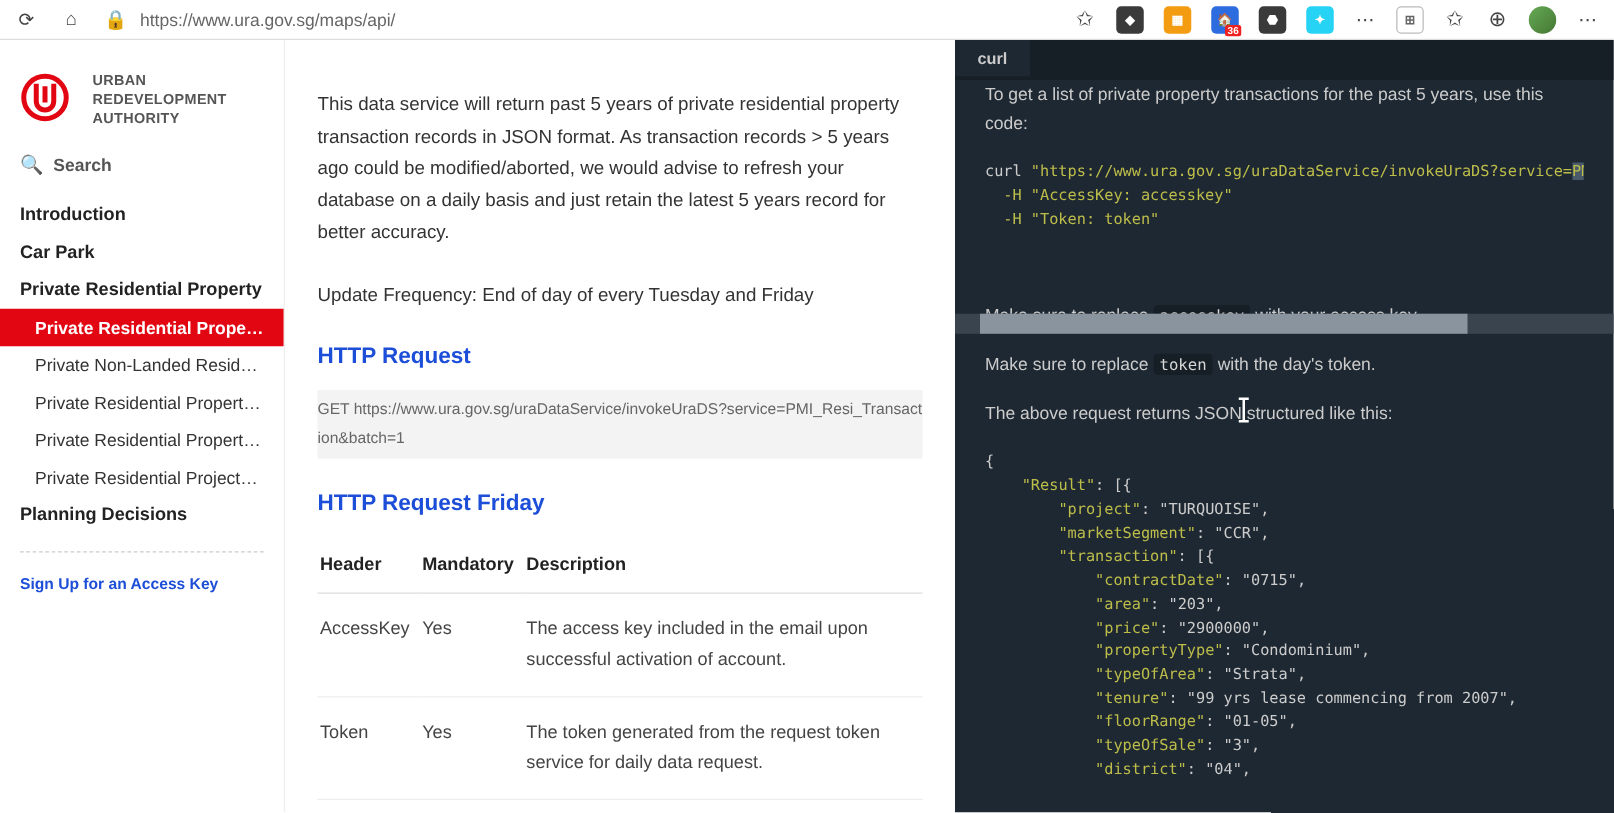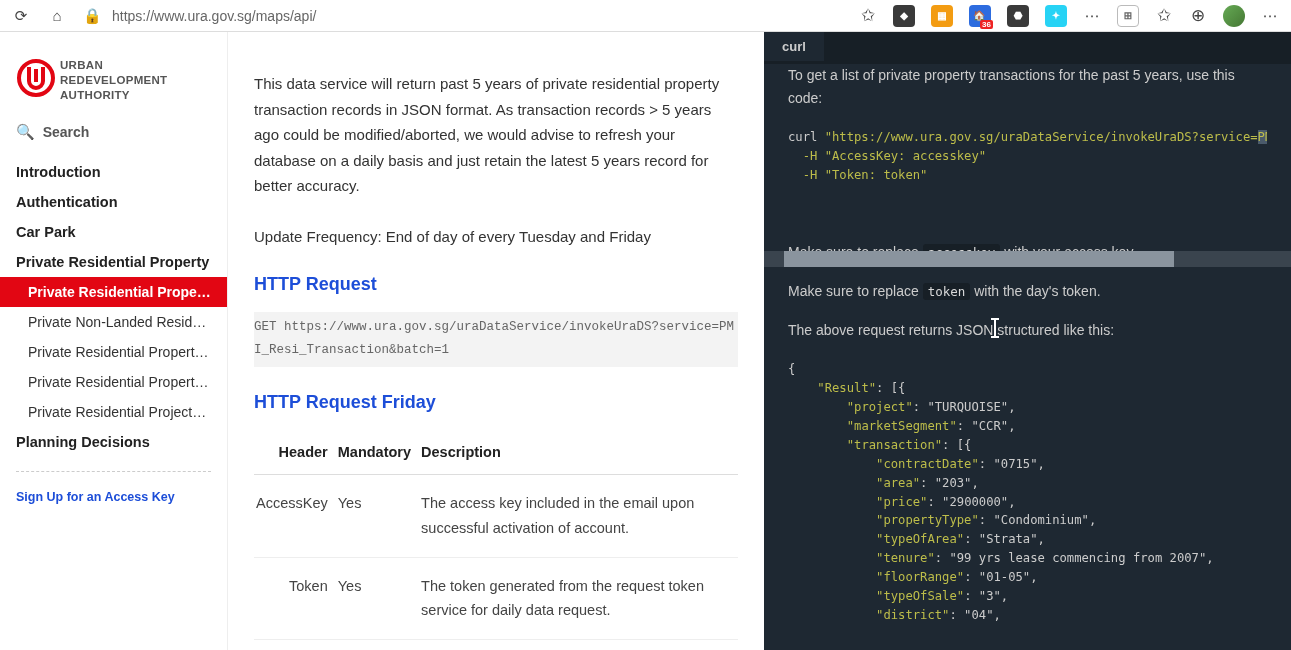--- a/index.html
+++ b/index.html
@@ -12,42 +12,42 @@
   .url-text { color:#666; font-size:14px; white-space:nowrap; }
   .ext-icons { margin-left:auto; display:flex; gap:16px; align-items:center; }
   .ext-icon { width:22px; height:22px; border-radius:4px; display:flex; align-items:center; justify-content:center; font-size:10px; color:#fff; font-weight:bold; }
   .ext-orange{background:#f39c12;} .ext-blue{background:#2d6cdf;position:relative;} .ext-dark{background:#3a3a3a;} .ext-cyan{background:#27d3f5;} .ext-gray{border:1px solid #bbb;color:#666;} .avatar-img{background:linear-gradient(135deg,#6a5,#473);border-radius:50%;}
   .ext-blue .badge{position:absolute;bottom:-2px;right:-2px;background:#e22;color:#fff;font-size:8px;padding:0 2px;border-radius:2px;}
 
   .page { display:flex; height:618px; }
 
   
   .sidebar { width:228px; flex-shrink:0; padding:8px 0 0 0; border-right:1px solid #eee; overflow:hidden; }
-  .logo { display:flex; gap:4px; padding:18px 16px 14px; }
+  .logo { display:flex; gap:18px; padding:18px 16px 14px; }
   .logo-mark{color:#e20613;font-weight:900;font-size:32px;line-height:1;}
   .logo-text{font-size:11.5px;letter-spacing:0.3px;color:#555;line-height:1.3;font-weight:600;font-variant:small-caps;}
   .search-row{display:flex;align-items:center;gap:8px;padding:6px 16px 10px;color:#555;}
   .search-row .mag{font-size:15px;}
   .search-row .lbl{font-weight:600;}
   .nav{padding-top:6px;}
   .nav-item{padding:7px 16px;font-size:14.5px;color:#222;font-weight:600;cursor:pointer;white-space:nowrap;overflow:hidden;text-overflow:ellipsis;}
   .nav-sub{padding:7px 16px 7px 28px;font-size:14px;color:#333;cursor:pointer;white-space:nowrap;overflow:hidden;text-overflow:ellipsis;}
   .nav-sub.active{background:#e20613;color:#fff;font-weight:600;}
   .nav-divider{border-top:1px dashed #ccc;margin:14px 16px;}
   .signup{padding:4px 16px;font-size:12.5px;font-weight:600;color:#1d4ed8;}
 
   
   .content{width:536px;flex-shrink:0;padding:14px 26px 0 26px;overflow-y:auto;line-height:1.7;color:#333;}
   .content p{margin-bottom:14px;font-size:15px;margin-top:25px;}
   .content h2{font-size:18px;font-weight:700;margin:20px 0 12px;color:#1d4ed8;}
-  .code-inline{display:block;background:#f3f3f3;font-family:Liberation Mono, monospace;font-size:12.5px;color:#666;padding:4px 0;line-height:1.9;word-break:break-all;}
+  .code-inline{display:block;background:#f3f3f3;font-family:Liberation Sans, sans-serif;font-size:12.5px;color:#666;padding:4px 0;line-height:1.9;word-break:break-all;}
   table{width:100%;border-collapse:collapse;margin-top:4px;}
   th{text-align:left;font-weight:700;padding:10px 10px 10px 0;font-size:14.5px;color:#222;border-bottom:1px solid #ddd;}
   td{text-align:left;padding:16px 10px 16px 0;font-size:14.5px;color:#444;vertical-align:top;border-bottom:1px solid #eee;}
-  td:first-child,th:first-child{padding-left:2px;text-align:right;}
+  td:first-child,th:first-child{padding-left:2px;}
 
   
   .codepanel{flex:1;background:#1e2832;color:#ddd;position:relative;font-size:13.5px;overflow:hidden;}
   .tab-row{background:#171f26;height:32px;}
   .code-tab{display:inline-block;background:#1e2832;color:#ccc;padding:7px 18px;font-size:13px;font-weight:600;}
   .code-body{padding:0 24px 40px;line-height:1.65;position:relative;}
   .note{color:#ccc;font-size:14px;margin:16px 0;}
   .note-first{margin-top:0;}
   .ic{font-family:Consolas,monospace;background:#171f26;padding:1px 5px;border-radius:3px;font-size:12.5px;color:#d8d8d8;}
   pre{font-family:Consolas,Menlo,monospace;font-size:12.2px;line-height:1.55;white-space:pre;color:#ccc;margin:18px 0;overflow:hidden;}
@@ -101,21 +101,20 @@
           <div>REDEVELOPMENT</div>
           <div>AUTHORITY</div>
       </div>
     </div>
     <div class="search-row">
       <span class="mag">🔍</span>
       <span class="lbl">Search</span>
     </div>
     <div class="nav">
       <div class="nav-item">Introduction</div>
-      <div class="nav-item">Authentication</div>
       <div class="nav-item">Car Park</div>
       <div class="nav-item">Private Residential Property</div>
       <div class="nav-sub active">Private Residential Property Tran...</div>
       <div class="nav-sub">Private Non-Landed Residential ...</div>
       <div class="nav-sub">Private Residential Properties Re...</div>
       <div class="nav-sub">Private Residential Property Unit...</div>
       <div class="nav-sub">Private Residential Projects in th...</div>
       <div class="nav-item">Planning Decisions</div>
       <div class="nav-divider"></div>
       <div class="signup">Sign Up for an Access Key</div>

